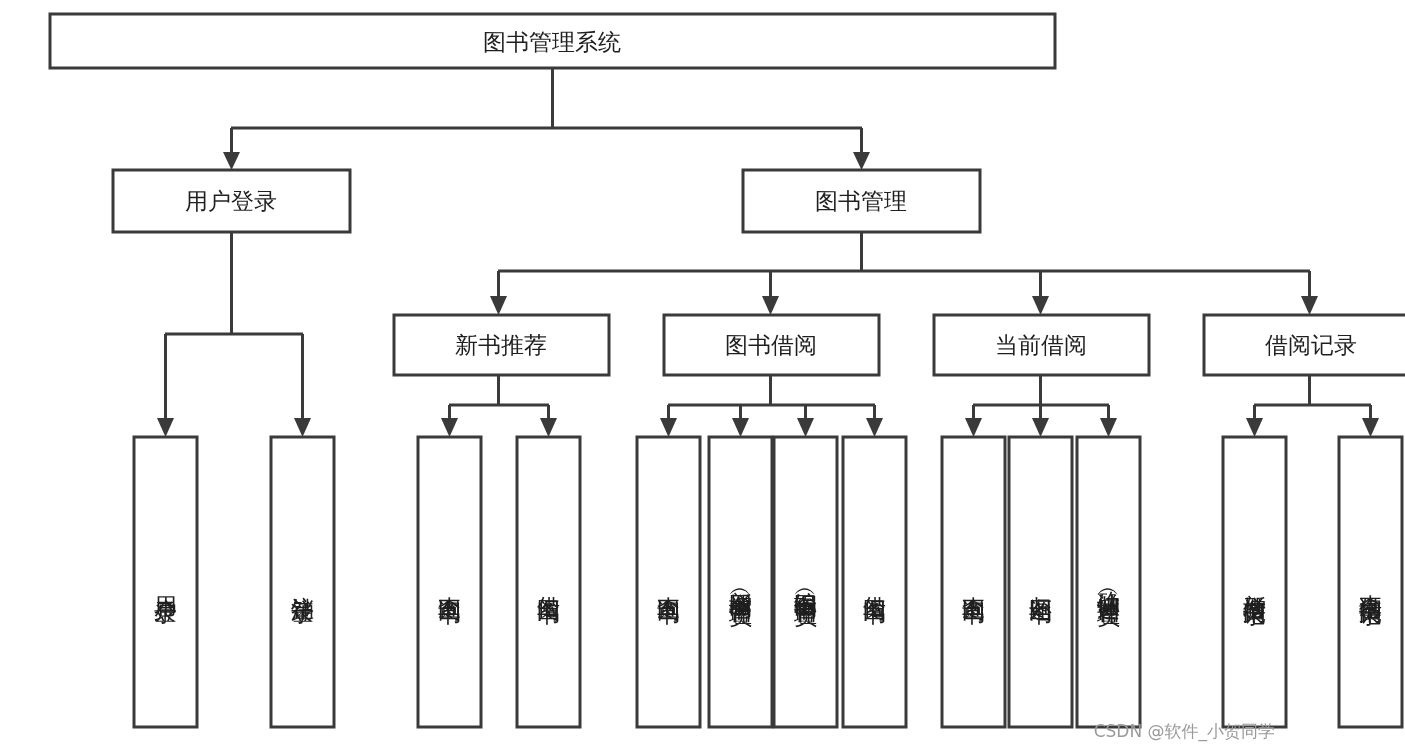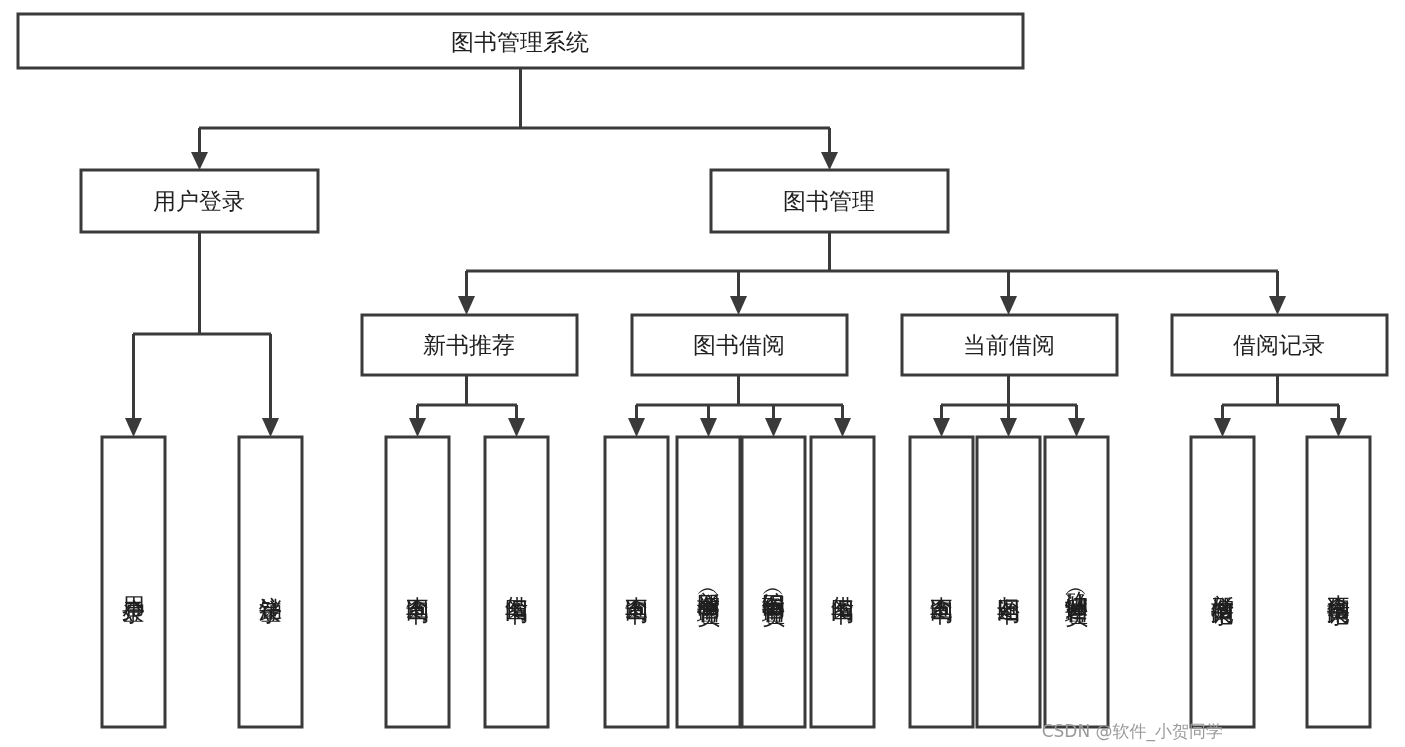--- a/index.html
+++ b/index.html
@@ -11,20 +11,21 @@
     width: 1405px;
     height: 747px;
     font-family: "DejaVu Sans", "Liberation Sans", sans-serif;
     overflow: hidden;
     position: relative;
   }
   #diagram-root {
     position: relative;
     width: 1247px;
     height: 747px;
+    margin-left: 32px;
   }
   svg#tree-svg {
     position: absolute;
     left: 0;
     top: 0;
     width: 1405px;
     height: 747px;
     display: block;
   }
   .node-box {
@@ -60,21 +61,21 @@
     letter-spacing: 2px;
     display: flex;
     align-items: center;
     justify-content: center;
     text-align: center;
     white-space: nowrap;
     user-select: none;
   }
   .watermark {
     position: absolute;
-    right: 24px;
+    right: 4px;
     bottom: 4px;
     font-family: "DejaVu Sans", "Liberation Sans", sans-serif;
     font-size: 17px;
     color: #9a9a9a;
     white-space: nowrap;
     user-select: none;
   }
 </style>
 </head>
 <body>

